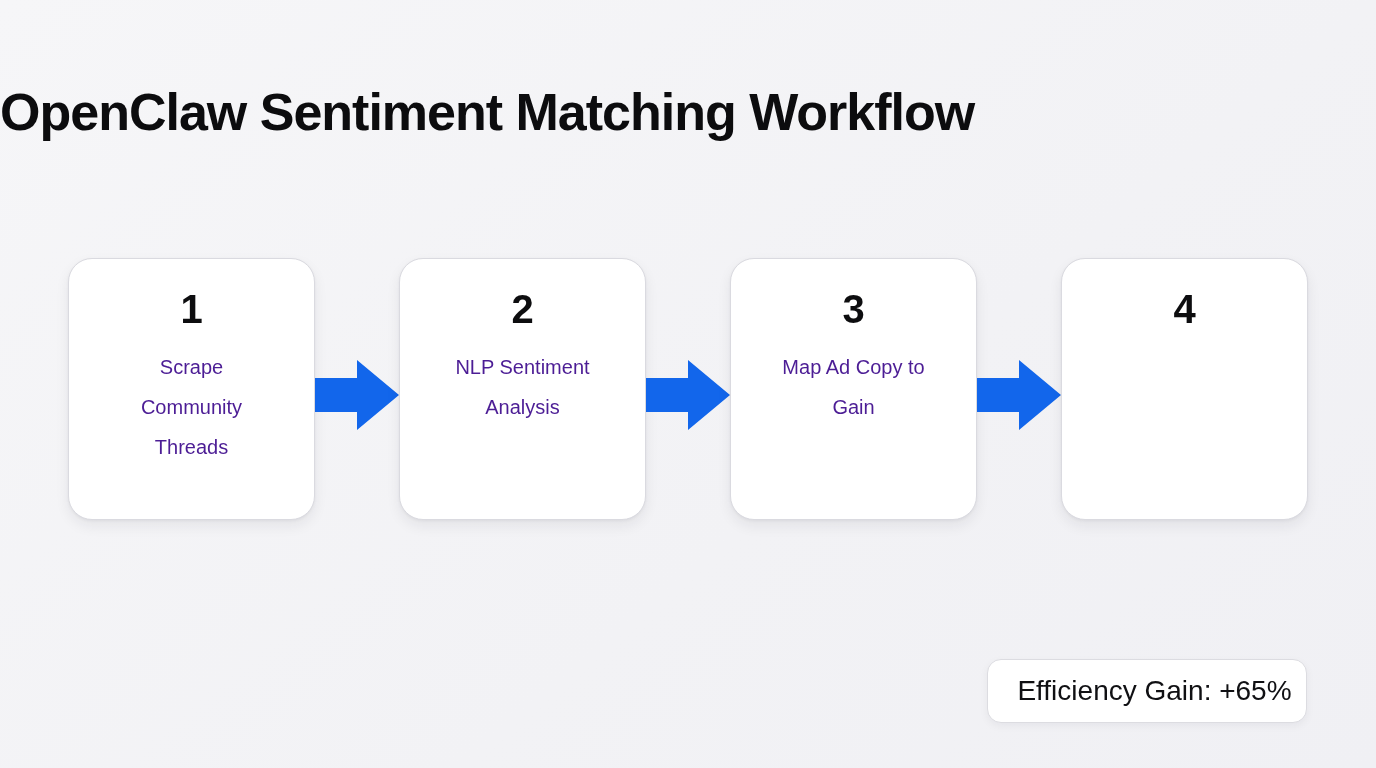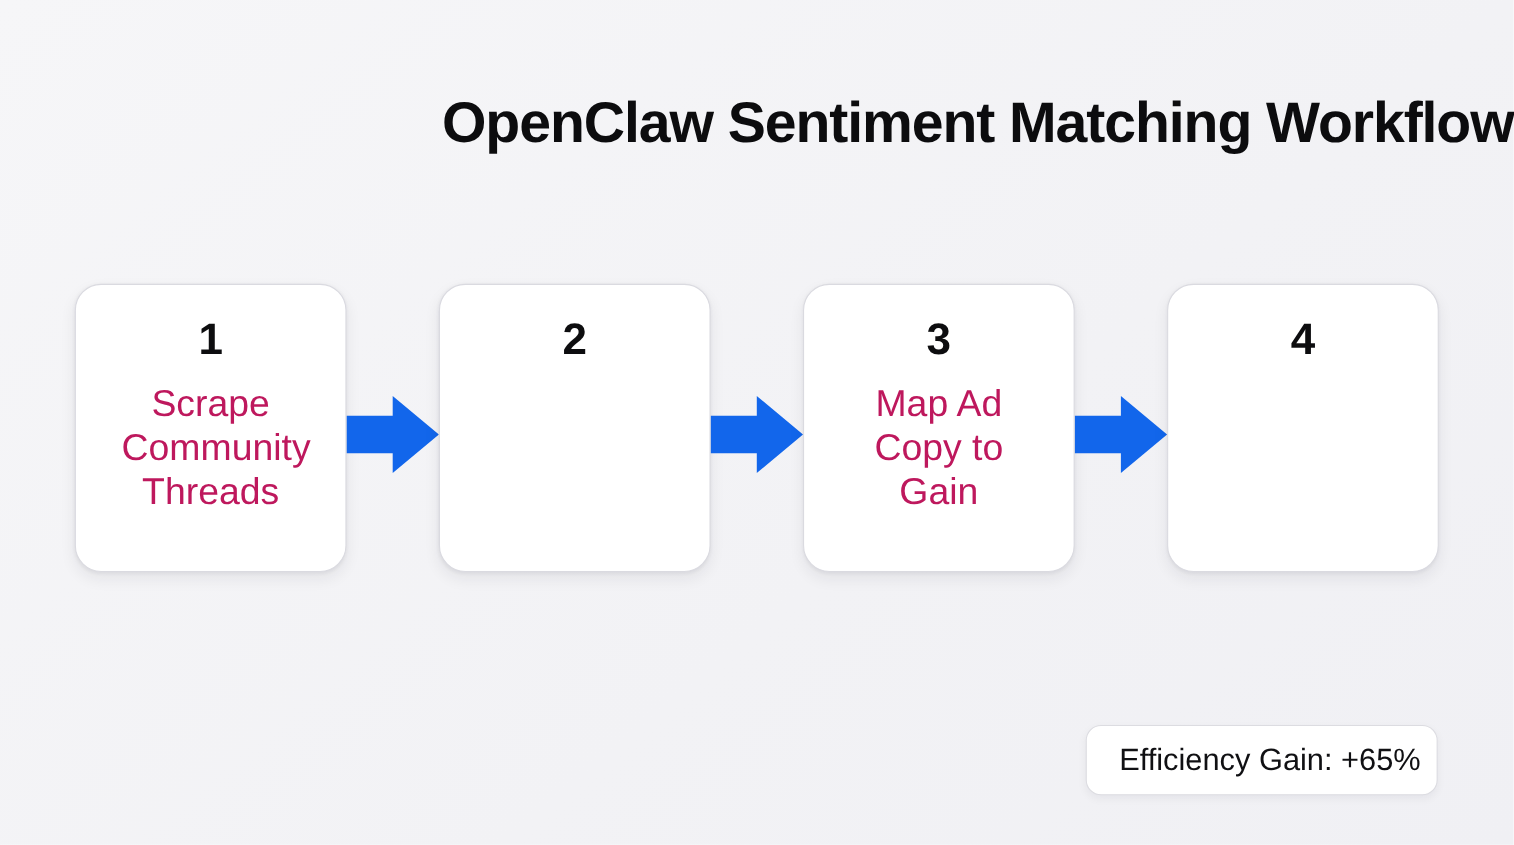--- a/index.html
+++ b/index.html
@@ -14,21 +14,21 @@
     background: linear-gradient(140deg, #F6F6F8 0%, #F2F2F5 60%, #F0F0F4 100%);
     font-family: "Liberation Sans", sans-serif;
     color: #101013;
   }
   .page-title {
     position: absolute;
     top: 84px;
     left: 0;
     width: 100%;
     margin: 0;
-    text-align: right;
+    text-align: left;
     font-size: 52px;
     line-height: 56px;
     font-weight: 700;
     letter-spacing: -1px;
     color: #0c0c0e;
   }
   .flow {
     position: absolute;
     left: 68px;
     top: 258px;
@@ -48,23 +48,23 @@
   }
   .step-number {
     font-size: 40px;
     line-height: 48px;
     font-weight: 700;
     color: #0d0d0f;
   }
   .step-label {
     width: 162px;
     margin: 14px auto 0;
-    font-size: 34px;
+    font-size: 20px;
     line-height: 40px;
-    color: #be185d;
+    color: #4c1d95;
   }
   .arrow {
     display: block;
     margin-top: 12px;
     flex: 0 0 auto;
   }
   .badge {
     position: absolute;
     left: 987px;
     top: 659px;
@@ -97,20 +97,21 @@
     <div class="step-number">1</div>
     <div class="step-label">Scrape Community Threads</div>
   </div>
 
   <svg class="arrow" width="84" height="70" viewBox="0 0 84 70">
     <polygon points="0,18 42,18 42,0 84,35 42,70 42,52 0,52" fill="#1266EB"></polygon>
   </svg>
 
   <div class="step-box">
     <div class="step-number">2</div>
+    <div class="step-label">NLP Sentiment Analysis</div>
   </div>
 
   <svg class="arrow" width="84" height="70" viewBox="0 0 84 70">
     <polygon points="0,18 42,18 42,0 84,35 42,70 42,52 0,52" fill="#1266EB"></polygon>
   </svg>
 
   <div class="step-box">
     <div class="step-number">3</div>
     <div class="step-label">Map Ad Copy to Gain</div>
   </div>

